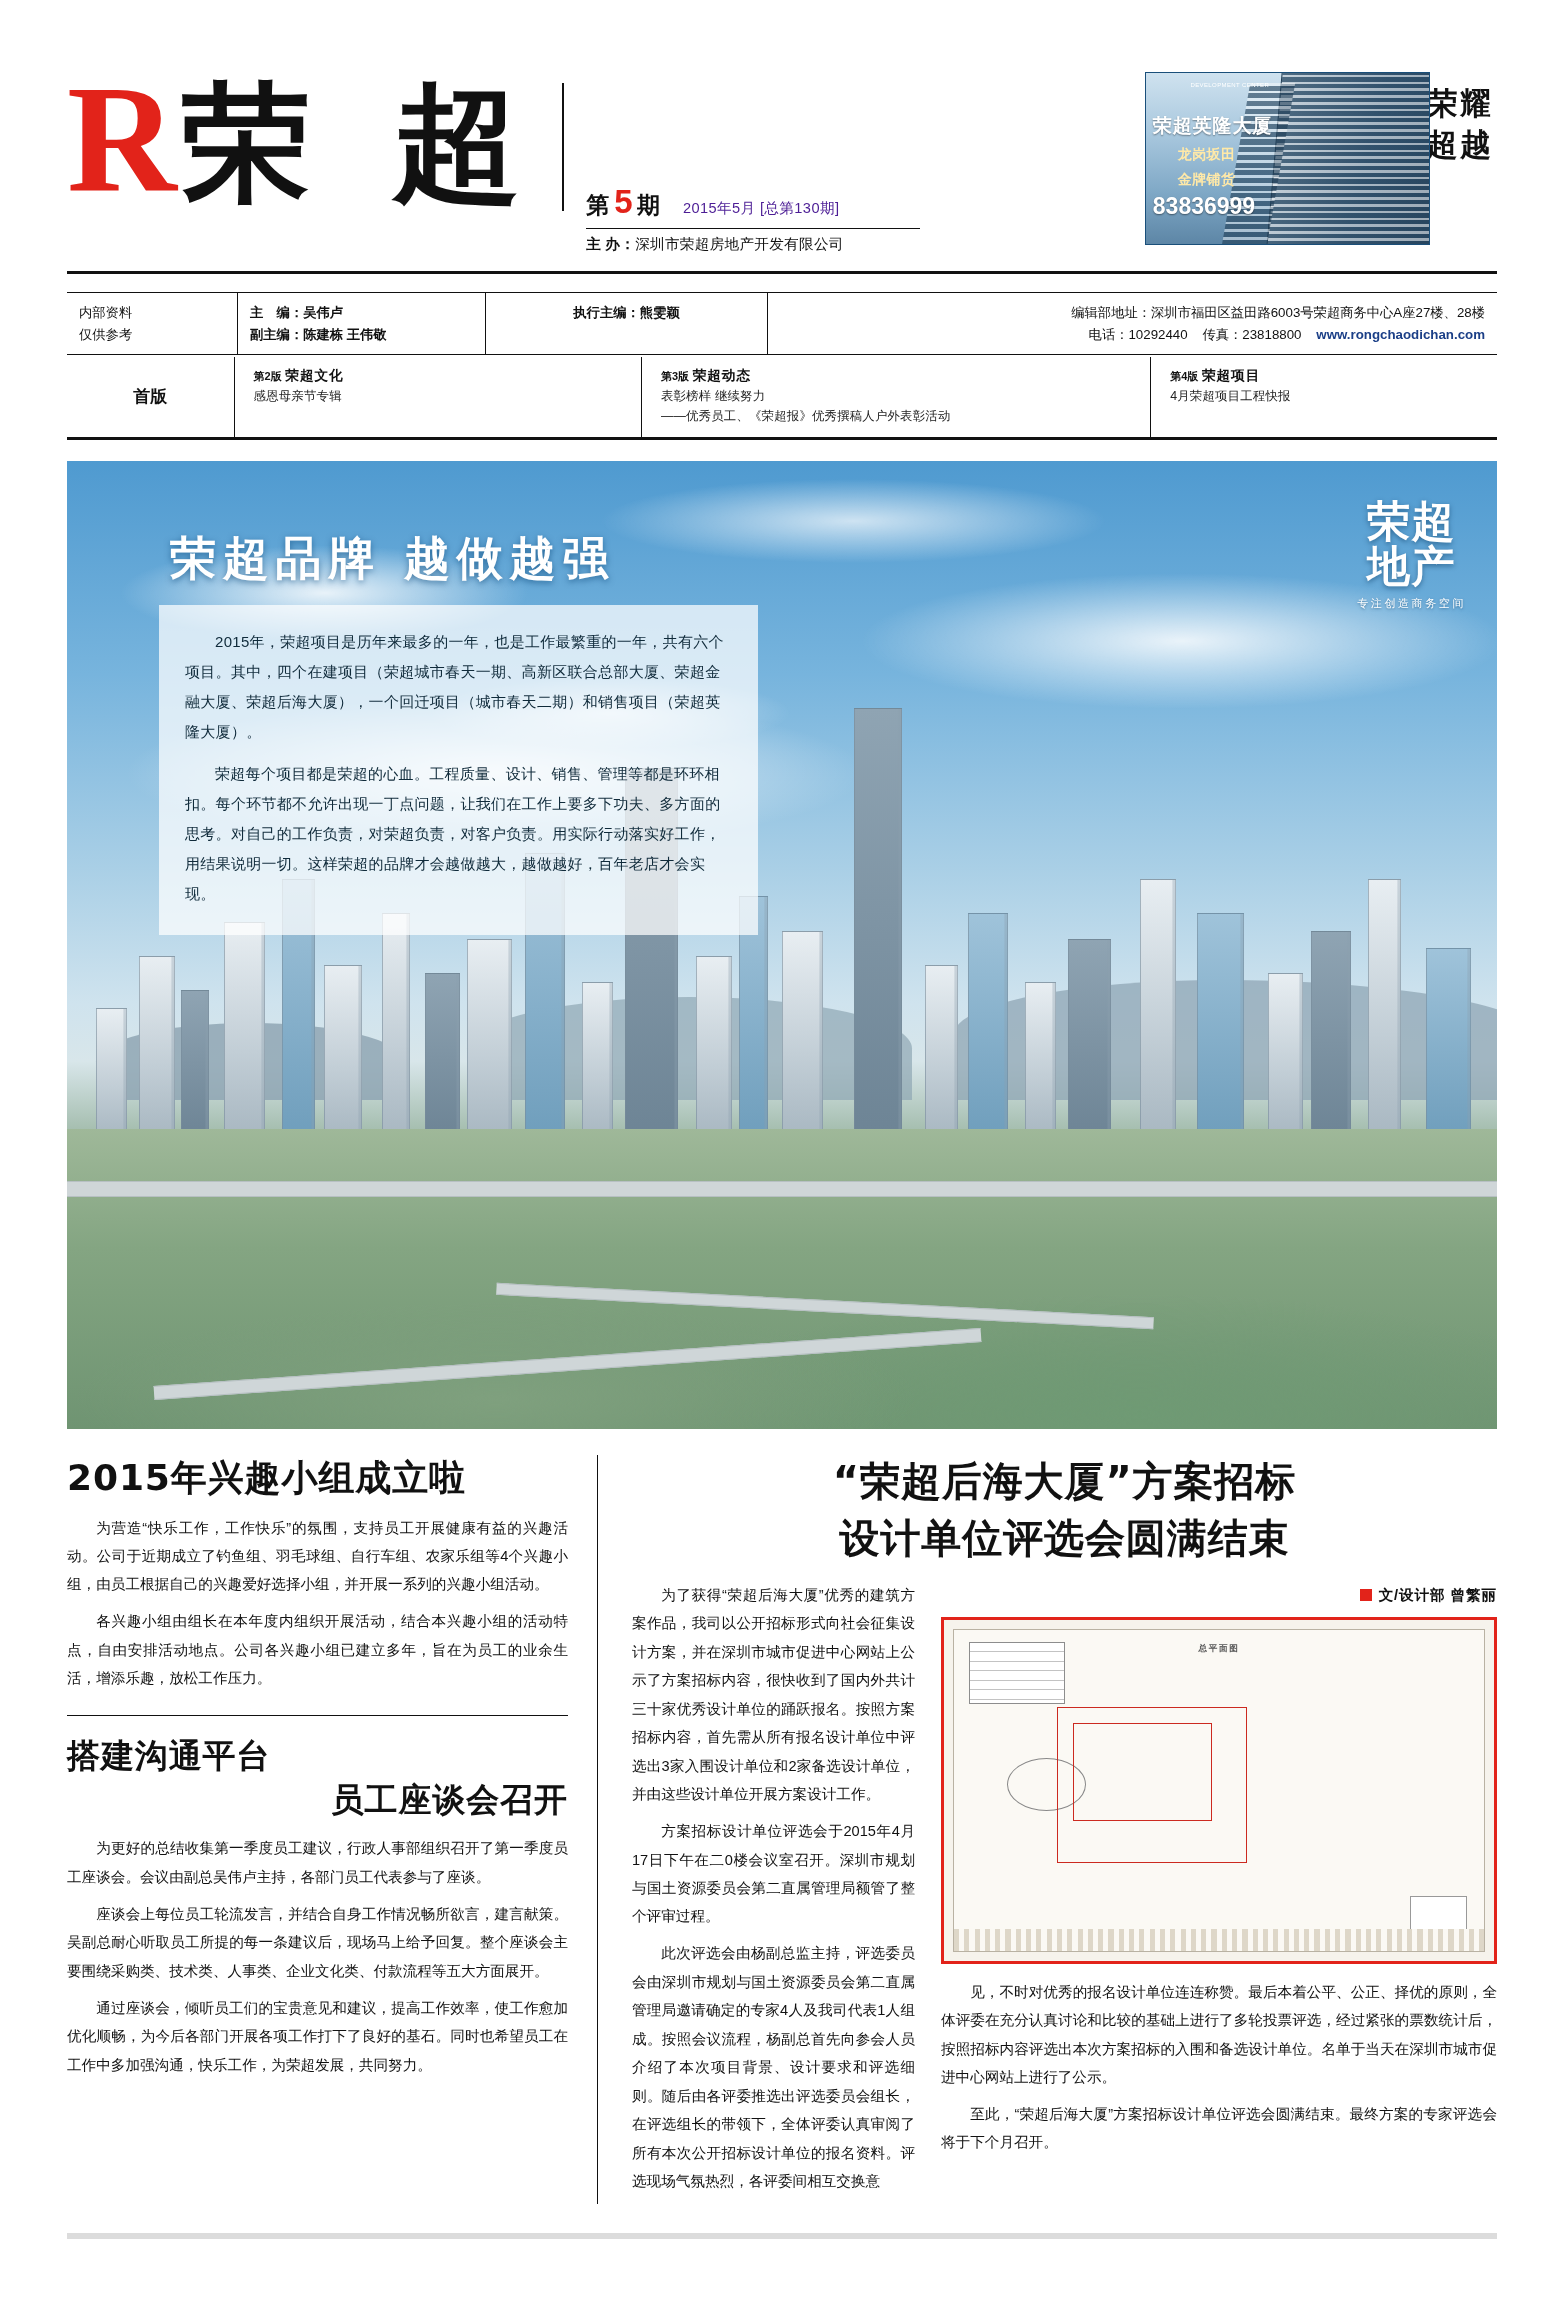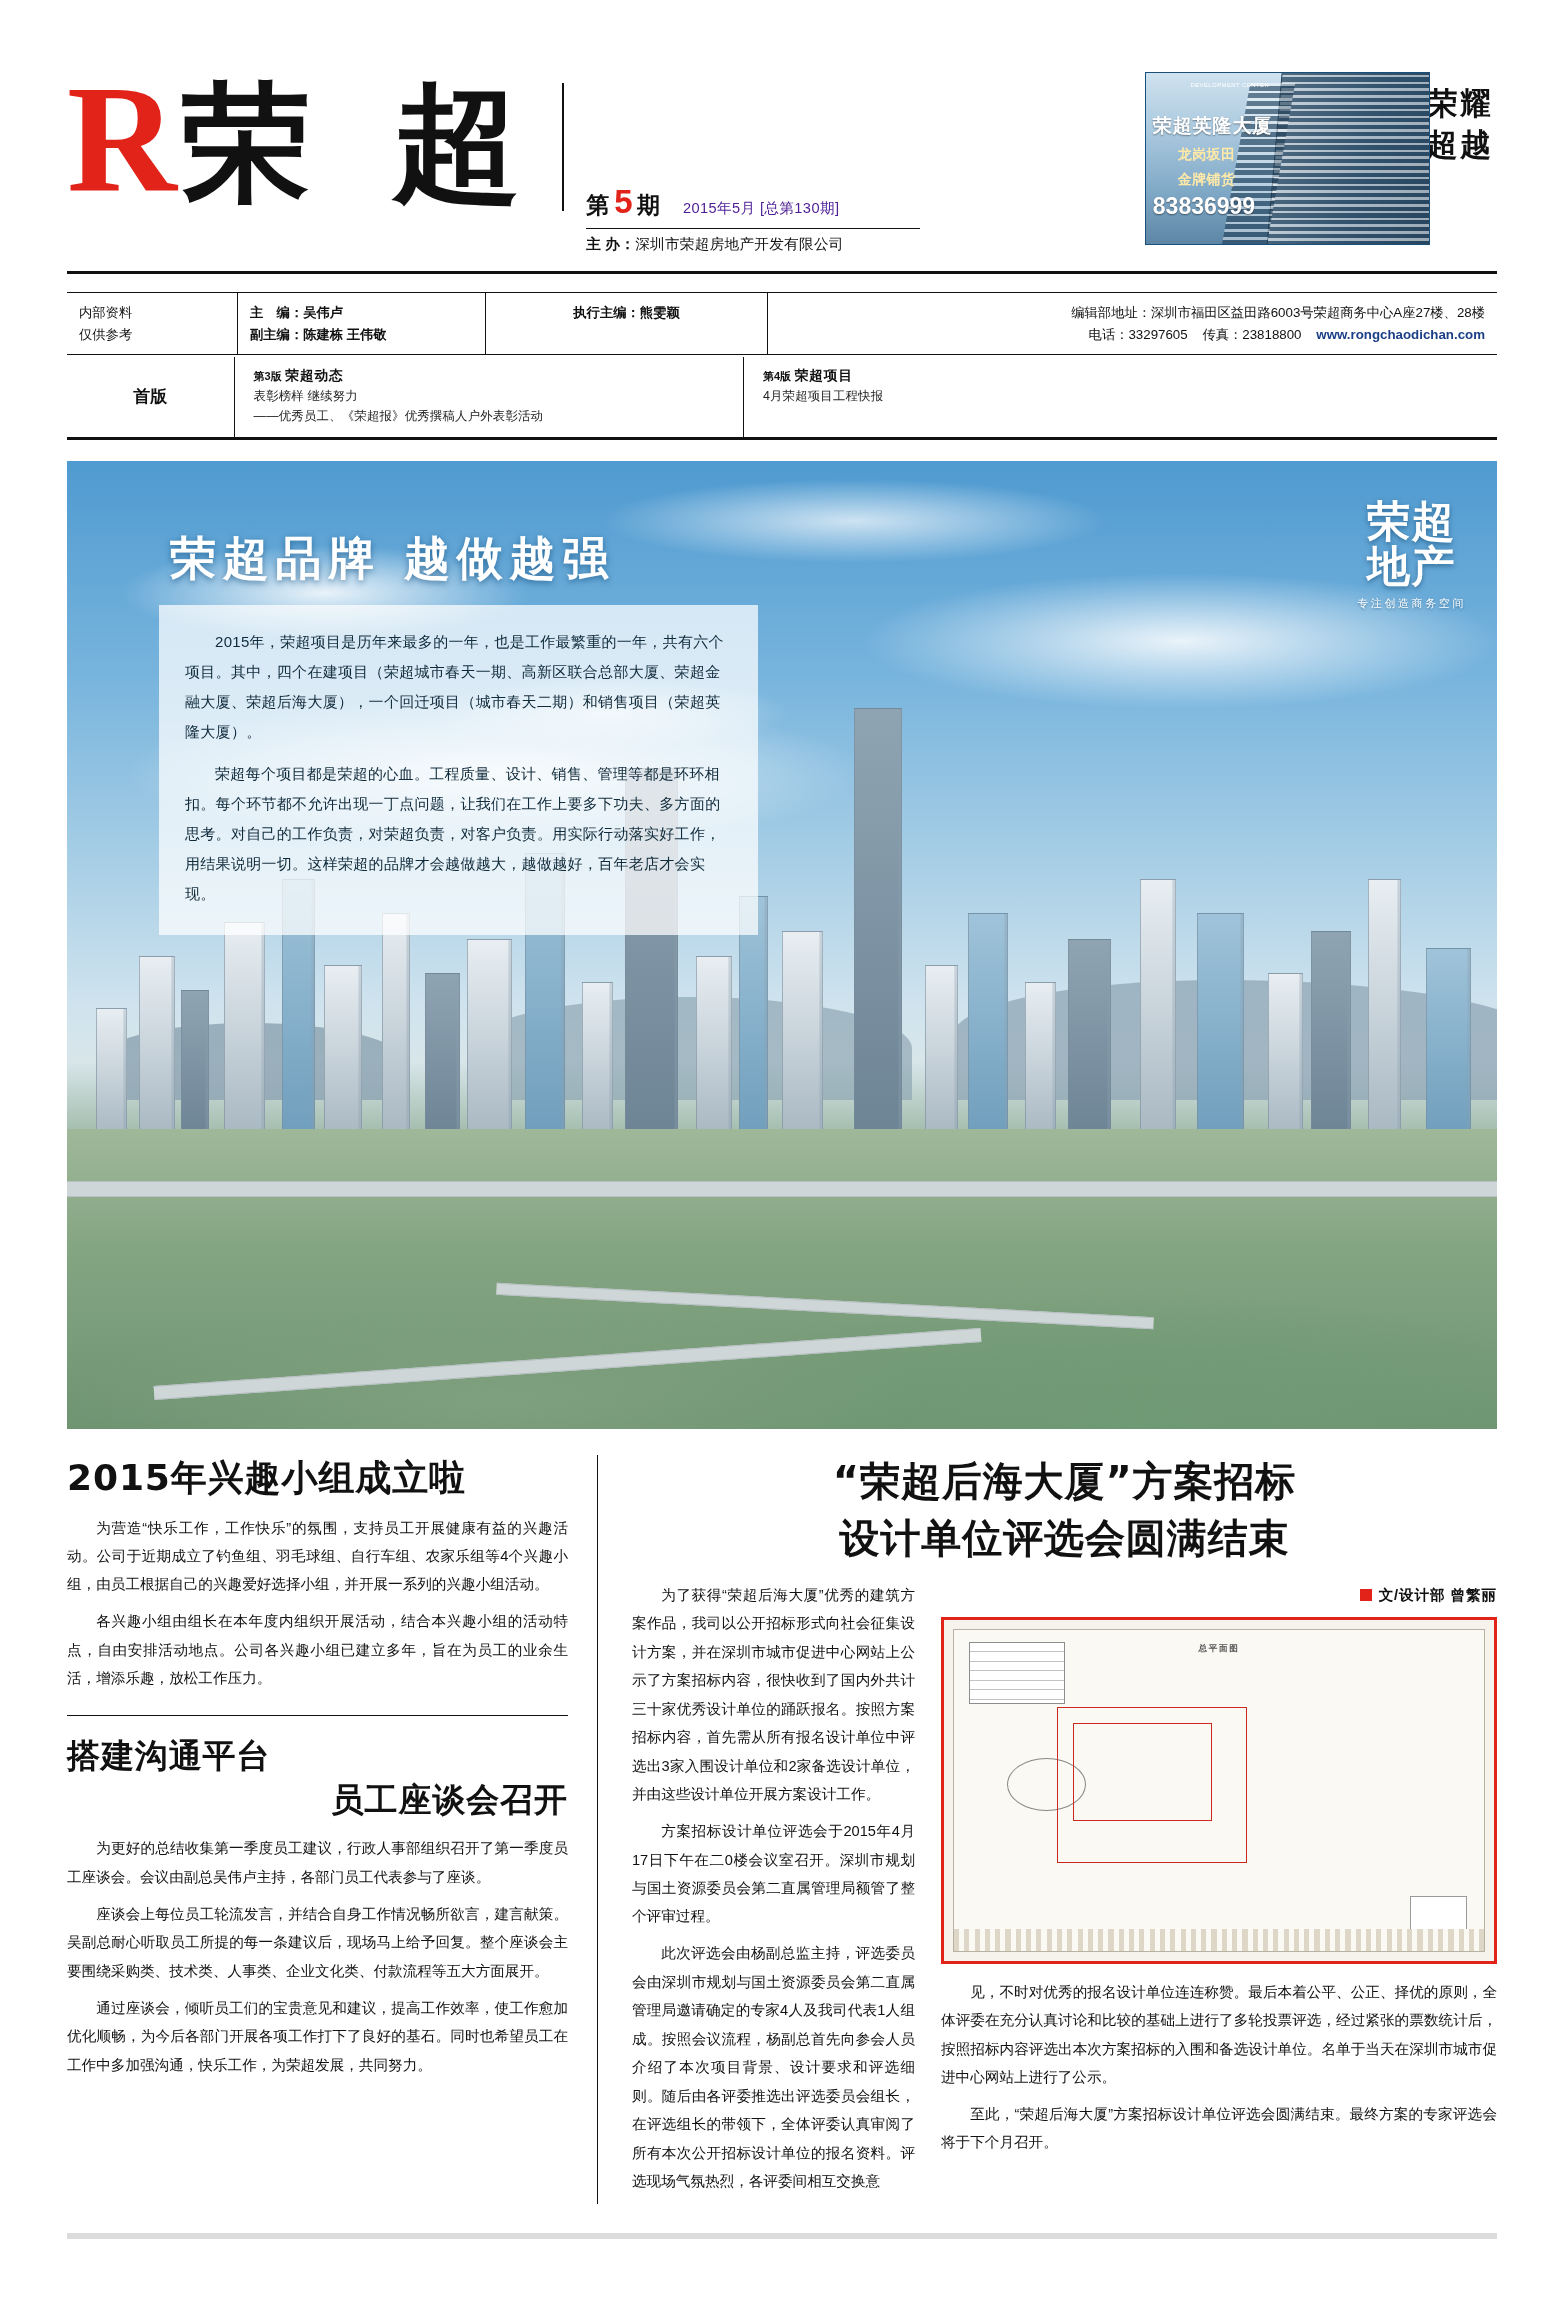--- a/index.html
+++ b/index.html
@@ -511,32 +511,39 @@
     <div class="cell ib-3">
       <div class="ib-row">
         <span class="ib-lbl">执行主编：</span><b>熊雯颖</b>
       </div>
     </div>
     <div class="cell ib-4">
       <div class="ib-row">
         <span>编辑部地址：</span><span>深圳市福田区益田路6003号荣超商务中心A座27楼、28楼</span>
       </div>
       <div class="ib-row">
-        <span>电话：</span><span>33297605</span>
+        <span>电话：</span><span>10292440</span>
         <span>&nbsp;&nbsp;</span>
         <span>传真：</span><span>23818800</span>
         <span>&nbsp;&nbsp;</span>
         <span class="web">www.rongchaodichan.com</span>
       </div>
     </div>
   </div>
 
   <div class="navbar">
     <div class="nav-cell nv-0">首版</div>
 
+    <div class="nav-cell nv-1">
+      <div>
+        <span class="pg">第</span><span class="pg num">2</span><span class="pg">版</span>
+        <span class="nav-title">荣超文化</span>
+      </div>
+      <div class="nav-sub">感恩母亲节专辑</div>
+    </div>
 
     <div class="nav-cell nv-2">
       <div>
         <span class="pg">第</span><span class="pg num">3</span><span class="pg">版</span>
         <span class="nav-title">荣超动态</span>
       </div>
       <div class="nav-sub">表彰榜样 继续努力</div>
       <div class="nav-sub">——优秀员工、《荣超报》优秀撰稿人户外表彰活动</div>
     </div>
 

